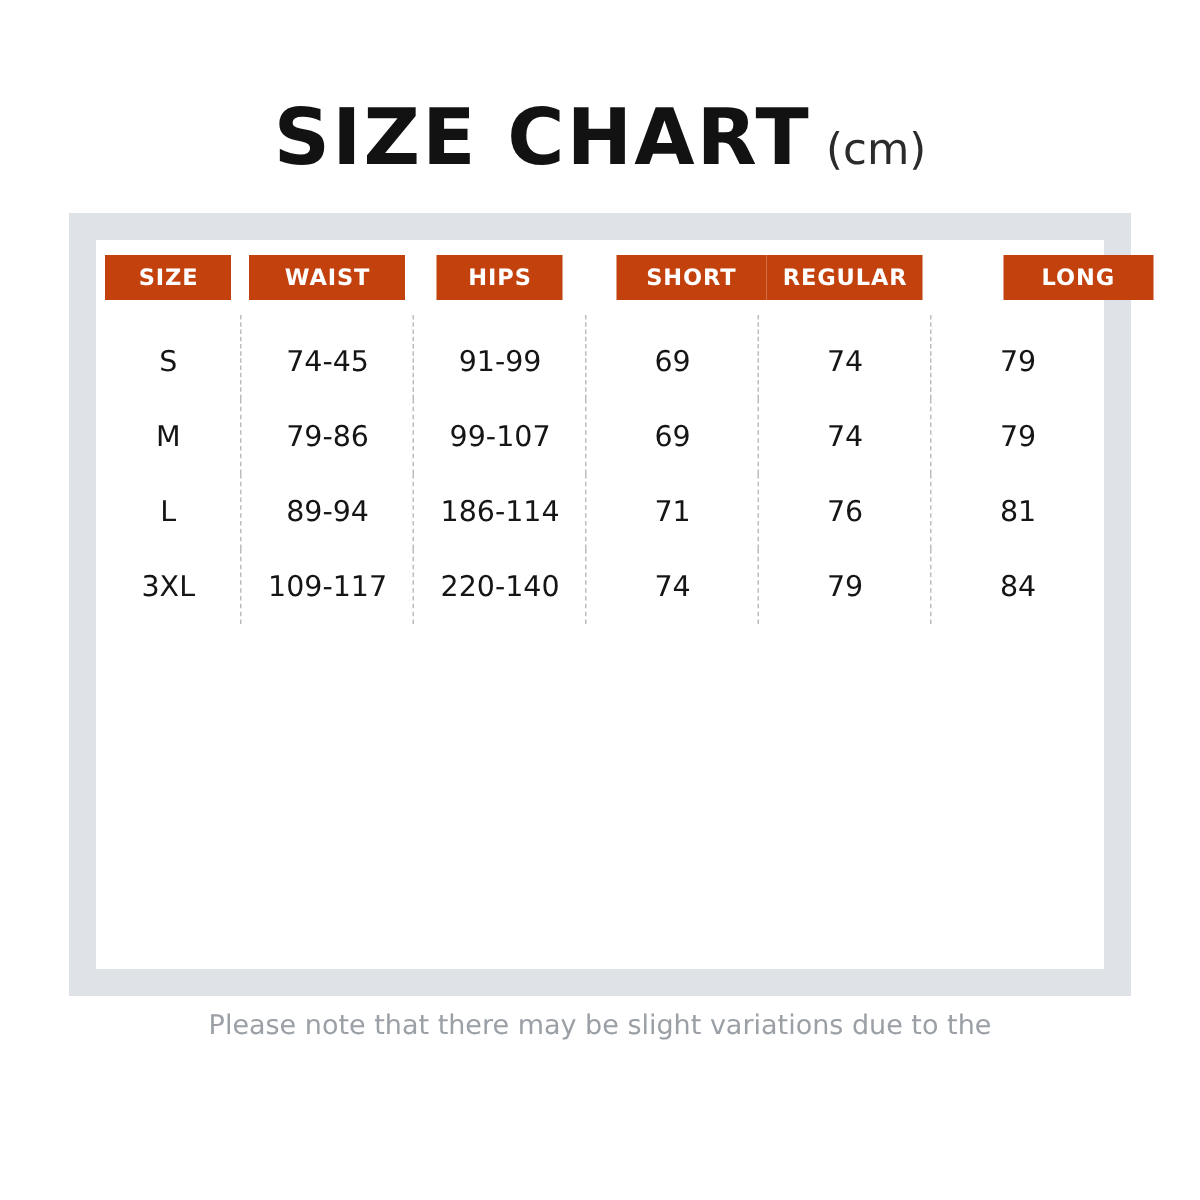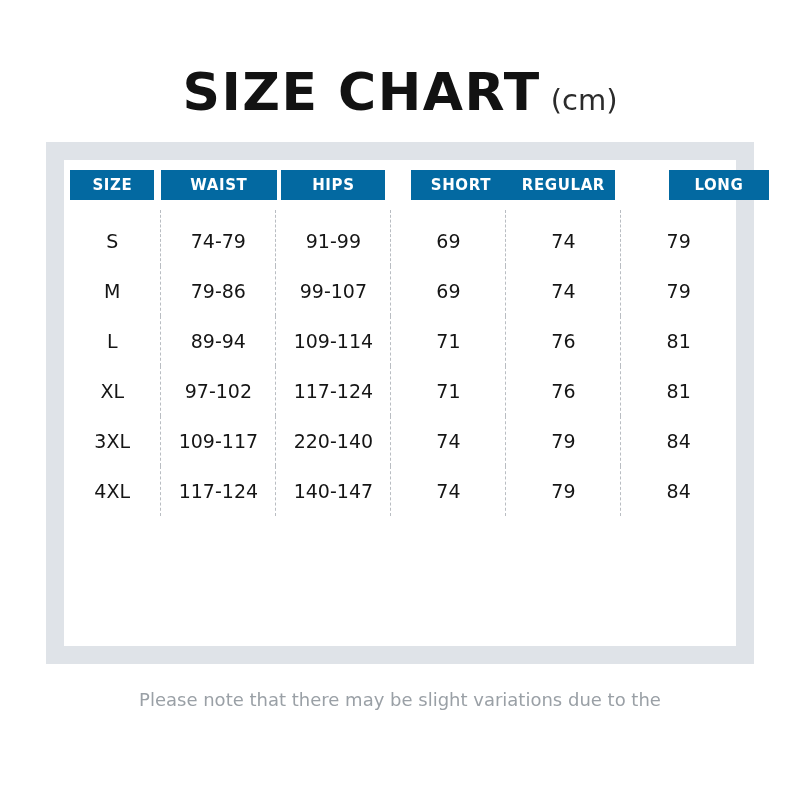--- a/index.html
+++ b/index.html
@@ -91,32 +91,32 @@
   col.c-short   { width: 114px; }
   col.c-regular { width: 114px; }
   col.c-long    { width: 114px; }
 
   thead th {
     padding: 0;
     height: 50px;
   }
   .hcell {
     display: inline-block;
-    background: #0369a1;
+    background: #c2410c;
     color: #ffffff;
     font-size: 15px;
     font-weight: 700;
     letter-spacing: 0.6px;
     padding: 8px 0 7px 0;
     line-height: 1;
     box-sizing: border-box;
   }
   .hcell.w-size    { width: 84px; }
-  .hcell.w-waist   { width: 116px; }
-  .hcell.w-hips    { width: 104px; }
+  .hcell.w-waist   { width: 104px; }
+  .hcell.w-hips    { width: 84px; }
   .hcell.w-short   { width: 100px; margin-left: 20px; }
   .hcell.w-regular { width: 104px; }
   .hcell.w-long    { width: 100px; margin-left: 48px; }
 
   tbody td {
     height: 50px;
     font-size: 19px;
     font-weight: 400;
     color: #151515;
     border-right: 1px dashed #b9bdc2;
@@ -126,21 +126,21 @@
     border-right: none;
   }
   tbody tr:first-child td {
     padding-top: 6px;
   }
 
   
   .note {
     position: absolute;
     left: 0;
-    top: 684px;
+    top: 668px;
     width: 800px;
     text-align: center;
     font-size: 18px;
     line-height: 31px;
     color: #9aa0a6;
     font-weight: 400;
   }
   .note span { display: block; }
 </style>
 </head>
@@ -172,66 +172,50 @@
           <th><span class="hcell w-waist">WAIST</span></th>
           <th><span class="hcell w-hips">HIPS</span></th>
           <th><span class="hcell w-short">SHORT</span></th>
           <th><span class="hcell w-regular">REGULAR</span></th>
           <th><span class="hcell w-long">LONG</span></th>
         </tr>
       </thead>
       <tbody>
         <tr>
           <td>S</td>
-          <td>74-79</td>
+          <td>74-45</td>
           <td>91-99</td>
           <td>69</td>
           <td>74</td>
           <td>79</td>
         </tr>
         <tr>
           <td>M</td>
           <td>79-86</td>
           <td>99-107</td>
           <td>69</td>
           <td>74</td>
           <td>79</td>
         </tr>
         <tr>
           <td>L</td>
           <td>89-94</td>
-          <td>109-114</td>
-          <td>71</td>
-          <td>76</td>
-          <td>81</td>
-        </tr>
-        <tr>
-          <td>XL</td>
-          <td>97-102</td>
-          <td>117-124</td>
+          <td>186-114</td>
           <td>71</td>
           <td>76</td>
           <td>81</td>
         </tr>
         <tr>
           <td>3XL</td>
           <td>109-117</td>
           <td>220-140</td>
           <td>74</td>
           <td>79</td>
           <td>84</td>
         </tr>
-        <tr>
-          <td>4XL</td>
-          <td>117-124</td>
-          <td>140-147</td>
-          <td>74</td>
-          <td>79</td>
-          <td>84</td>
-        </tr>
       </tbody>
     </table>
   </div>
 
   <div class="note">
     <span>Please note that there may be slight variations due to the</span>
   </div>
 
 </div>
 

